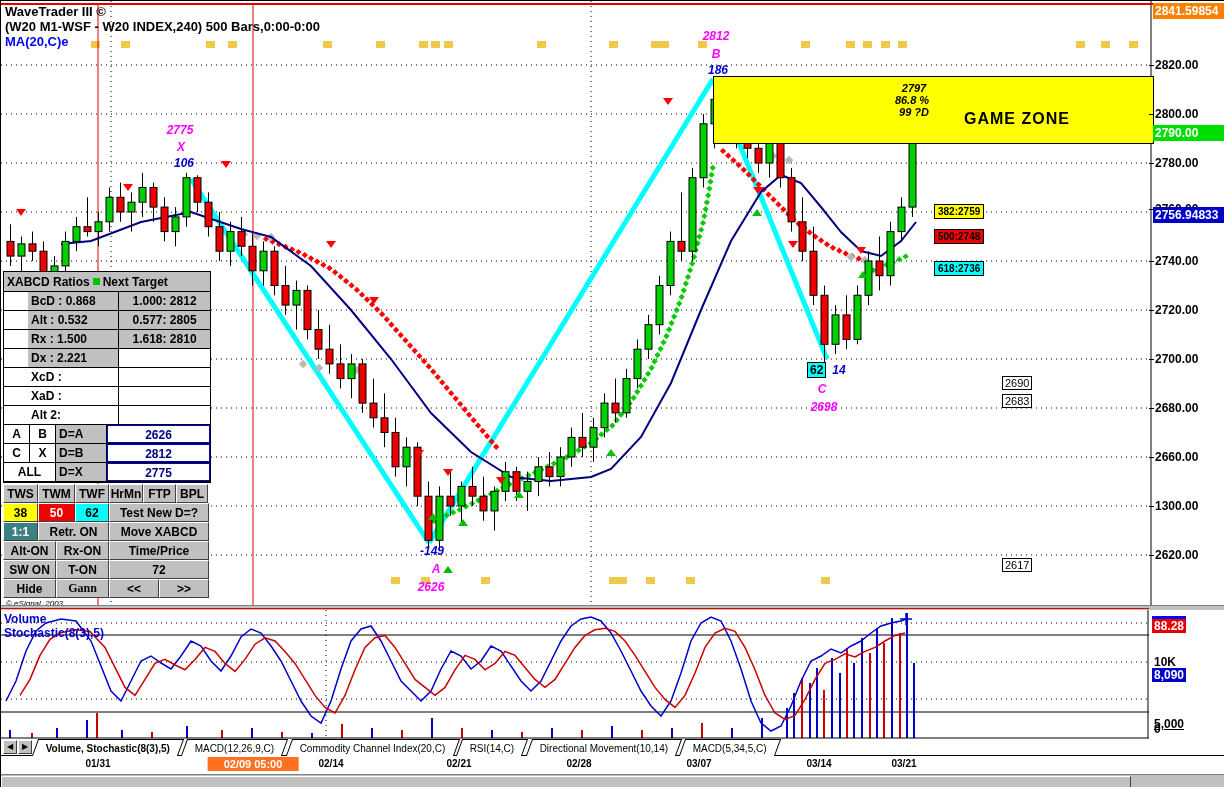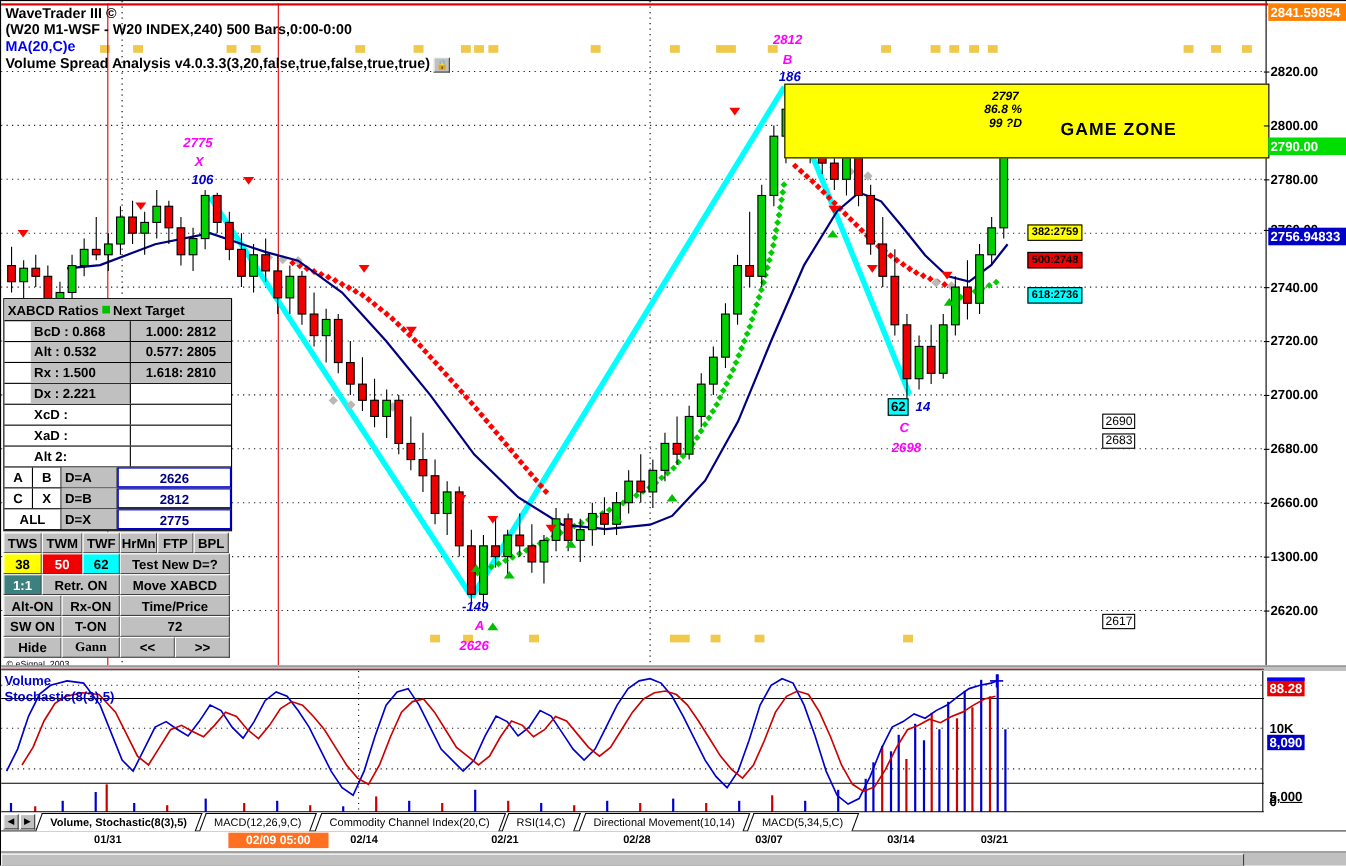--- a/index.html
+++ b/index.html
@@ -48,21 +48,21 @@
   .xp-d { width:51px; border-right:1px solid #000; }
   .xp-val { width:103px; text-align:center; color:#000080; border:1px solid #0000c8; }
   .xp-all { width:52px; border-right:1px solid #000; text-align:center; }
 
   
   #btn-grid { position:absolute; left:2px; top:483px; width:208px; }
   .btn-row { display:flex; height:19px; }
   .wbtn { height:19px; background:#c0c0c0; border:1px solid; border-color:#fff #404040 #404040 #fff;
     font-family:"Liberation Sans",sans-serif; font-size:12px; font-weight:bold; color:#000;
     display:flex; align-items:center; justify-content:center; padding:0; white-space:nowrap; cursor:default; }
-  .copyright { position:absolute; left:5px; top:598px; font-size:8px; color:#000; }
+  .copyright { position:absolute; left:5px; top:598px; font-size:8px; color:#000;font-style:italic; }
 
   
   .splitter { position:absolute; left:0; top:604px; width:1224px; height:5px; background:#c0c0c0;
     border-top:1px solid #808080; }
   .splitter-red { position:absolute; left:0; top:607px; width:1148px; height:1px; background:#e00000; }
   .ind-label { position:absolute; font-size:12px; font-weight:bold; color:#0000cc; white-space:nowrap; }
   .ind-axis-label { position:absolute; left:1153px; font-size:12px; font-weight:bold; color:#000; white-space:nowrap; }
   .ind-axis-flag { position:absolute; left:1151px; font-size:12px; font-weight:bold; color:#fff; padding:0 2px; white-space:nowrap; }
 
   
@@ -660,21 +660,20 @@
       <polygon points="738,124 748,124 743,117" fill="#00c000"></polygon>
       <polygon points="751,215 761,215 756,208" fill="#00c000"></polygon>
       <polygon points="857,277 867,277 862,270" fill="#00c000"></polygon>
       <line x1="1150" y1="0" x2="1150" y2="604" stroke="#000"></line>
     </svg>
   <div class="topline"></div>
 
   <div class="hdr-line" style="top:3px;">WaveTrader III ©</div>
   <div class="hdr-line" style="top:18px;">(W20 M1-WSF - W20 INDEX,240) 500 Bars,0:00-0:00</div>
   <div class="hdr-line" style="top:33px;color:#0000ee;">MA(20,C)e</div>
-  <div class="hdr-line" style="top:49px;"><span>Volume Spread Analysis v4.0.3.3(3,20,false,true,false,true,true)</span> <span class="lock-btn">🔒</span></div>
 
   <div class="gamezone" id="gamezone" style="left: 712px; top: 75px; width: 441px; height: 68px;"></div>
   <div class="gamezone-text" id="gamezone-text" style="left: 963px; top: 109px;">GAME ZONE</div>
 
   <div id="overlays">
       <div class="wave-label" style="left: 715px; top: 28px; color: rgb(255, 0, 255);">2812</div>
       <div class="wave-label" style="left: 715px; top: 46px; color: rgb(255, 0, 255);">B</div>
       <div class="wave-label" style="left: 717px; top: 62px; color: rgb(0, 0, 204);">186</div>
       <div class="wave-label" style="left: 179px; top: 122px; color: rgb(255, 0, 255);">2775</div>
       <div class="wave-label" style="left: 180px; top: 139px; color: rgb(255, 0, 255);">X</div>

